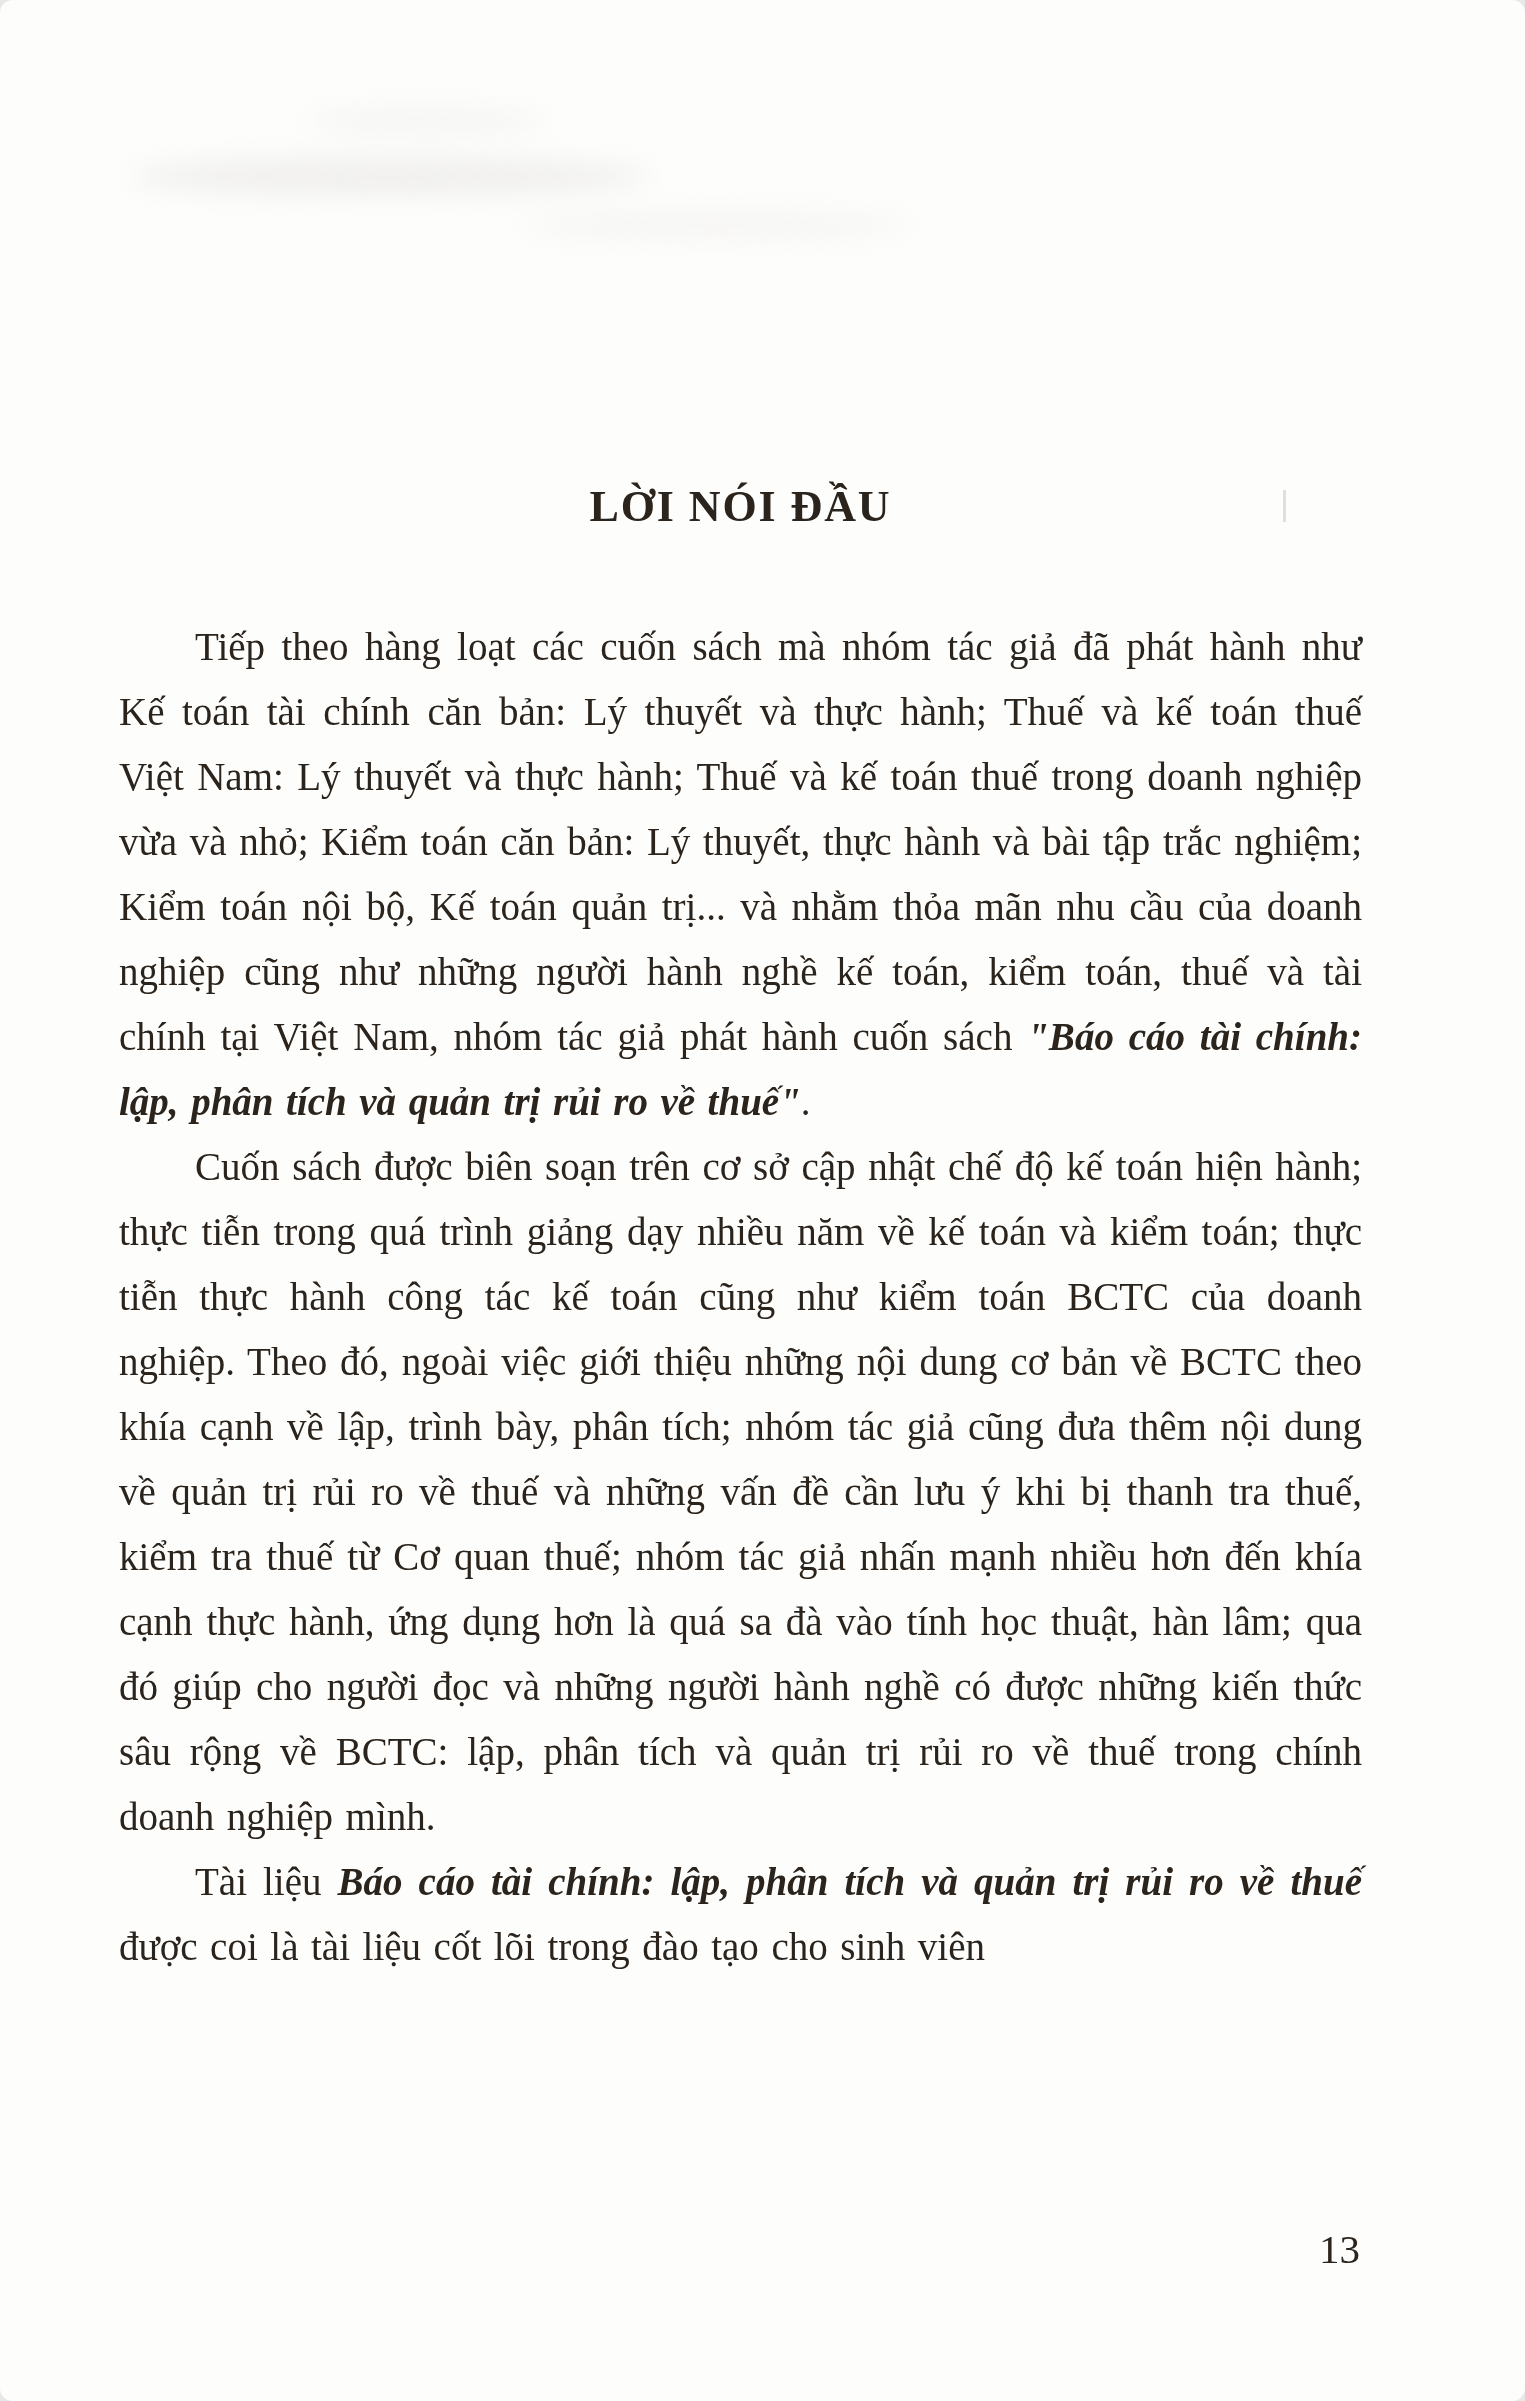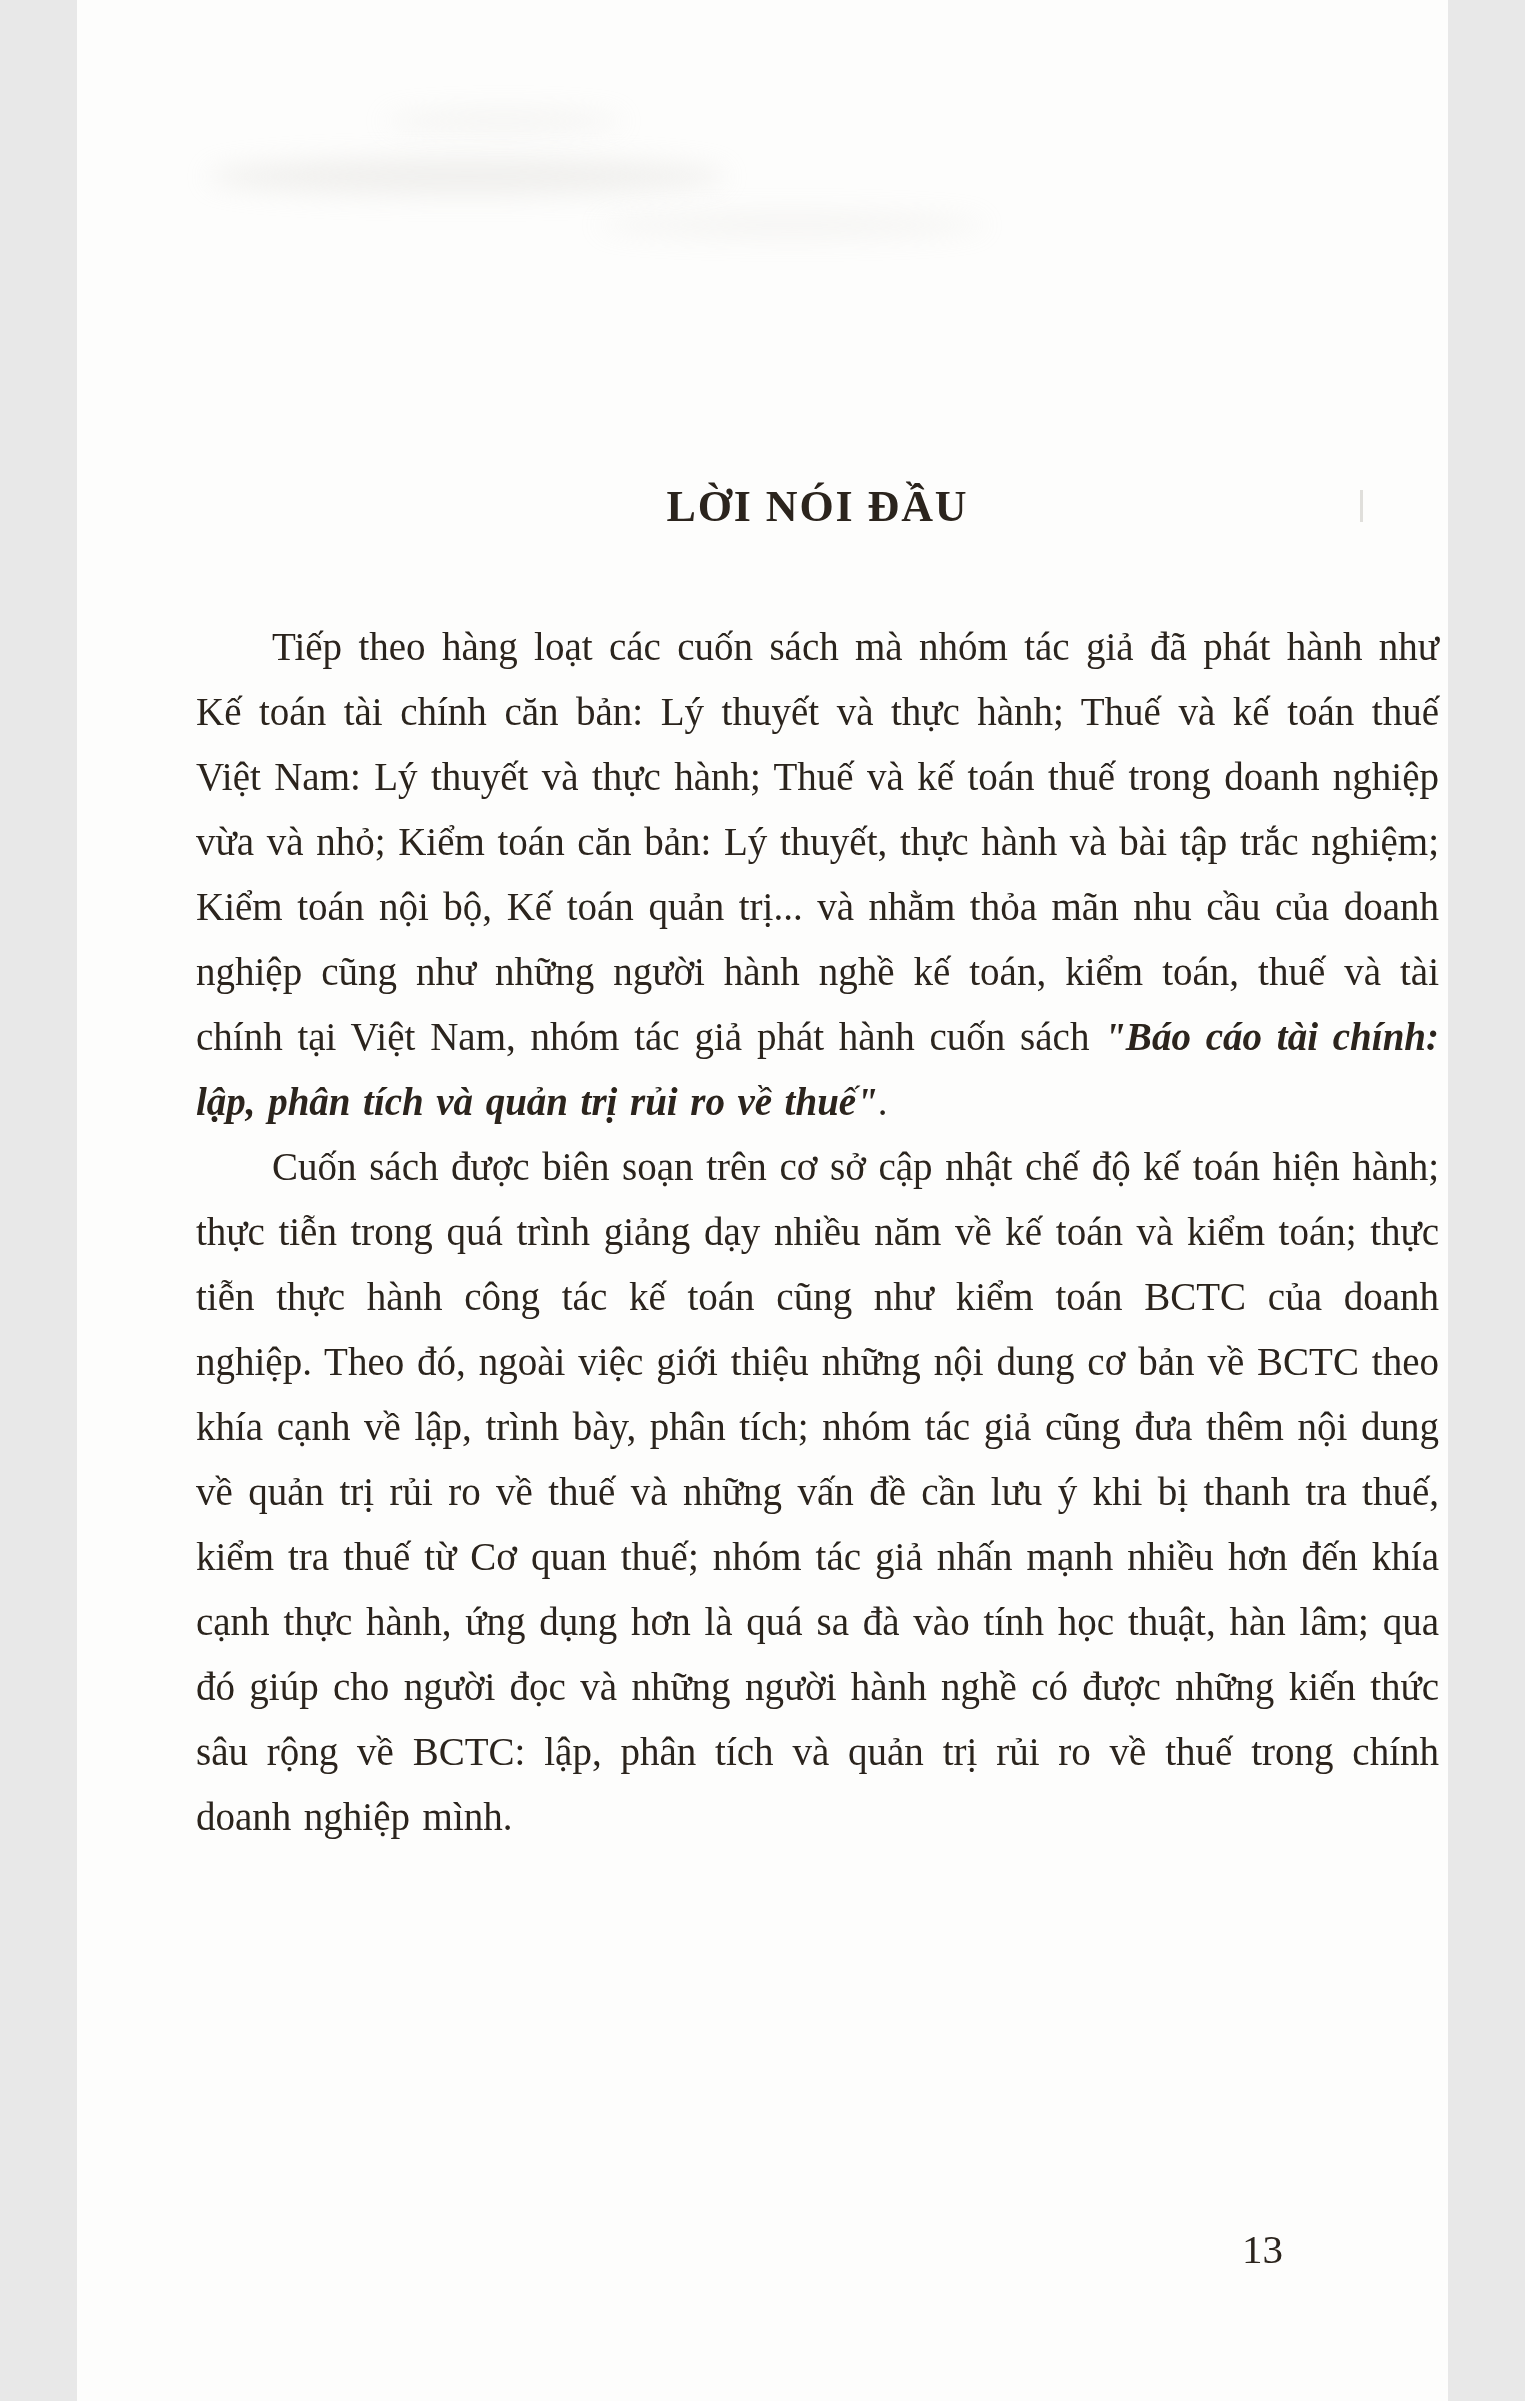--- a/index.html
+++ b/index.html
@@ -2,27 +2,28 @@
 <html style="--ink: #2b241d; --paper: #fdfdfc;font-size:15px"><head>
 <meta charset="utf-8">
 <style>
   html, body {
     margin: 0;
     padding: 0;
     background: #e8e8e8;
   }
   .page {
     position: relative;
-    width: 1371px;
+    width: 1525px;
     height: 2401px;
     margin: 0 auto;
     background: var(--paper, #fdfdfc);
     overflow: hidden;
     font-family: "Liberation Serif", "DejaVu Serif", serif;
     color: var(--ink, #2b241d);
+    border-radius: 13px;
   }
   .scan-noise {
     position: absolute;
     border-radius: 50%;
     filter: blur(13px);
     opacity: 0.35;
     background: #d8d6d2;
     pointer-events: none;
   }
   .noise-1 { left: 130px; top: 158px; width: 520px; height: 37px; }
@@ -80,18 +81,19 @@
   <div class="scan-noise noise-2"></div>
   <div class="scan-noise noise-3"></div>
   <div class="title-scan-mark"></div>
 
   <div class="content">
     <h1 class="doc-title">LỜI NÓI ĐẦU</h1>
 
     <div class="paragraphs">
         <p class="para"><span class="n">Tiếp theo hàng loạt các cuốn sách mà nhóm tác giả đã phát hành như </span><span class="i">Kế toán tài chính căn bản: Lý thuyết và thực hành; Thuế và kế toán thuế Việt Nam: Lý thuyết và thực hành; Thuế và kế toán thuế trong doanh nghiệp vừa và nhỏ; Kiểm toán căn bản: Lý thuyết, thực hành và bài tập trắc nghiệm; Kiểm toán nội bộ, Kế toán quản trị...</span><span class="n"> và nhằm thỏa mãn nhu cầu của doanh nghiệp cũng như những người hành nghề kế toán, kiểm toán, thuế và tài chính tại Việt Nam, nhóm tác giả phát hành cuốn sách </span><span class="bi">"Báo cáo tài chính: lập, phân tích và quản trị rủi ro về thuế"</span><span class="n">.</span></p>
         <p class="para"><span class="n">Cuốn sách được biên soạn trên cơ sở cập nhật chế độ kế toán hiện hành; thực tiễn trong quá trình giảng dạy nhiều năm về kế toán và kiểm toán; thực tiễn thực hành công tác kế toán cũng như kiểm toán BCTC của doanh nghiệp. Theo đó, ngoài việc giới thiệu những nội dung cơ bản về BCTC theo khía cạnh về lập, trình bày, phân tích; nhóm tác giả cũng đưa thêm nội dung về quản trị rủi ro về thuế và những vấn đề cần lưu ý khi bị thanh tra thuế, kiểm tra thuế từ Cơ quan thuế; nhóm tác giả nhấn mạnh nhiều hơn đến khía cạnh thực hành, ứng dụng hơn là quá sa đà vào tính học thuật, hàn lâm; qua đó giúp cho người đọc và những người hành nghề có được những kiến thức sâu rộng về BCTC: lập, phân tích và quản trị rủi ro về thuế trong chính doanh nghiệp mình.</span></p>
+        <p class="para"><span class="n">Tài liệu </span><span class="bi">Báo cáo tài chính: lập, phân tích và quản trị rủi ro về thuế</span><span class="n"> được coi là tài liệu cốt lõi trong đào tạo cho sinh viên</span></p>
       </div>
   </div>
 
   <div class="page-number">13</div>
 </div>
 
 
 </body></html>

